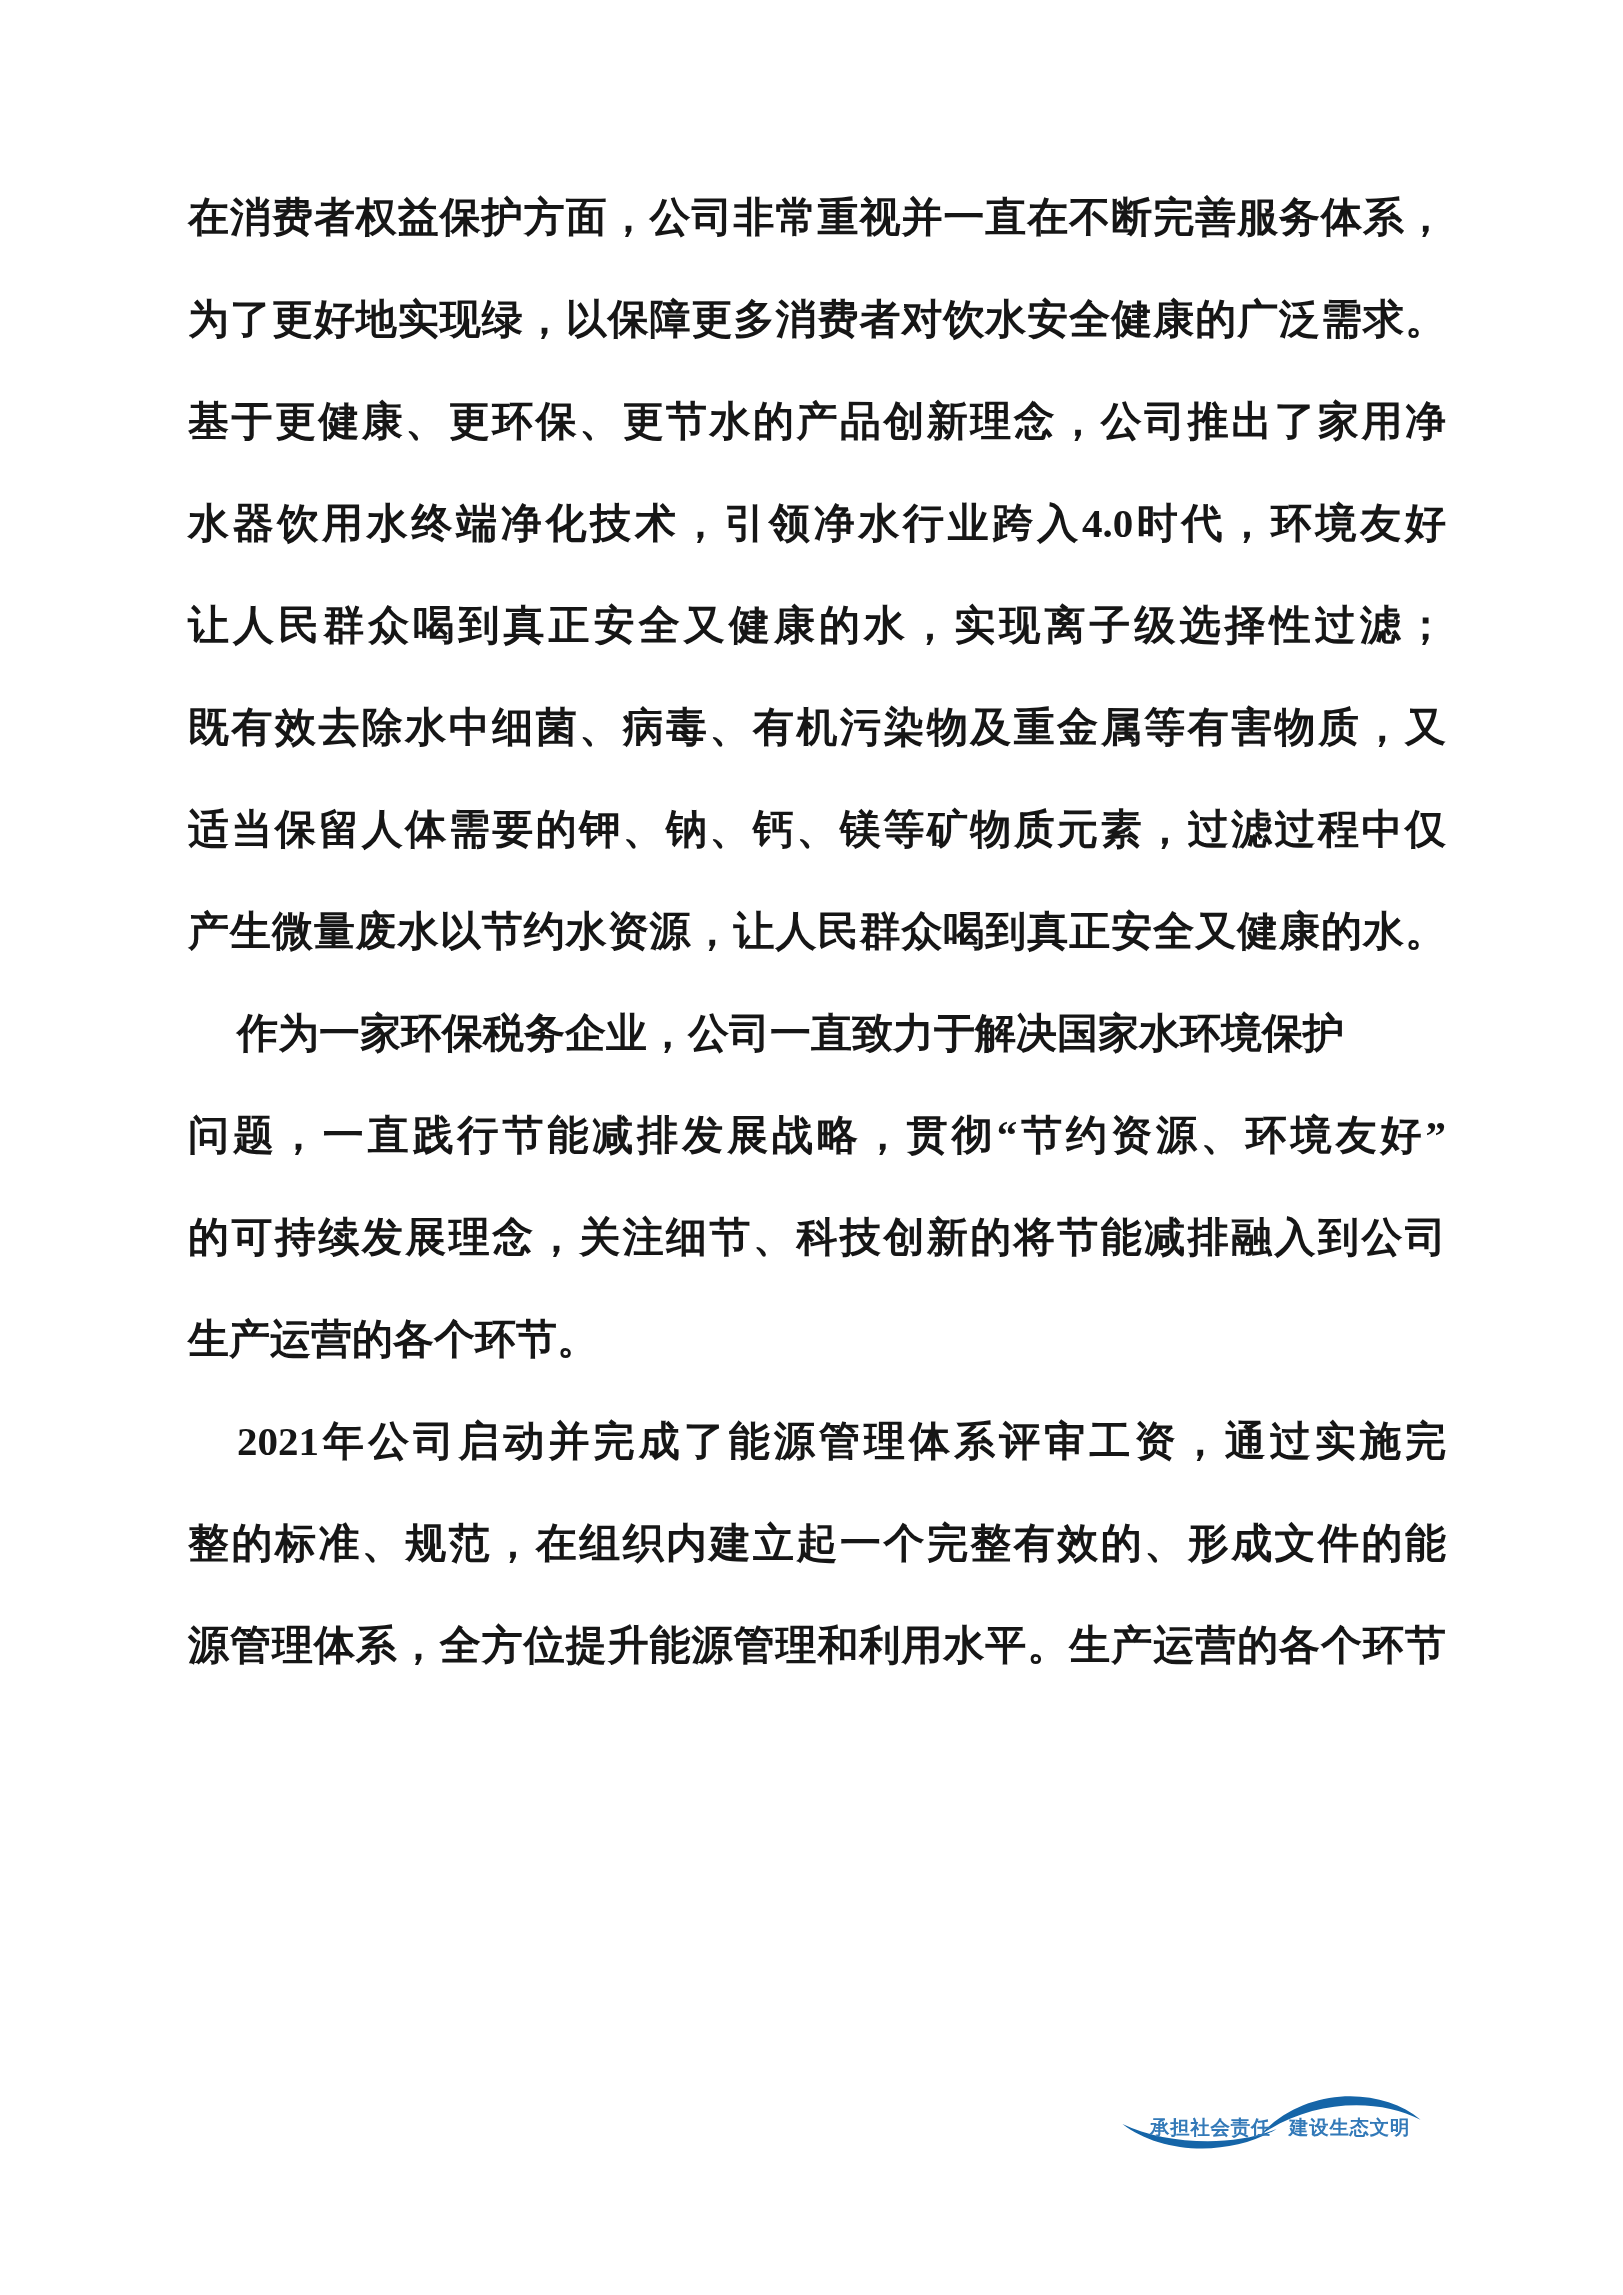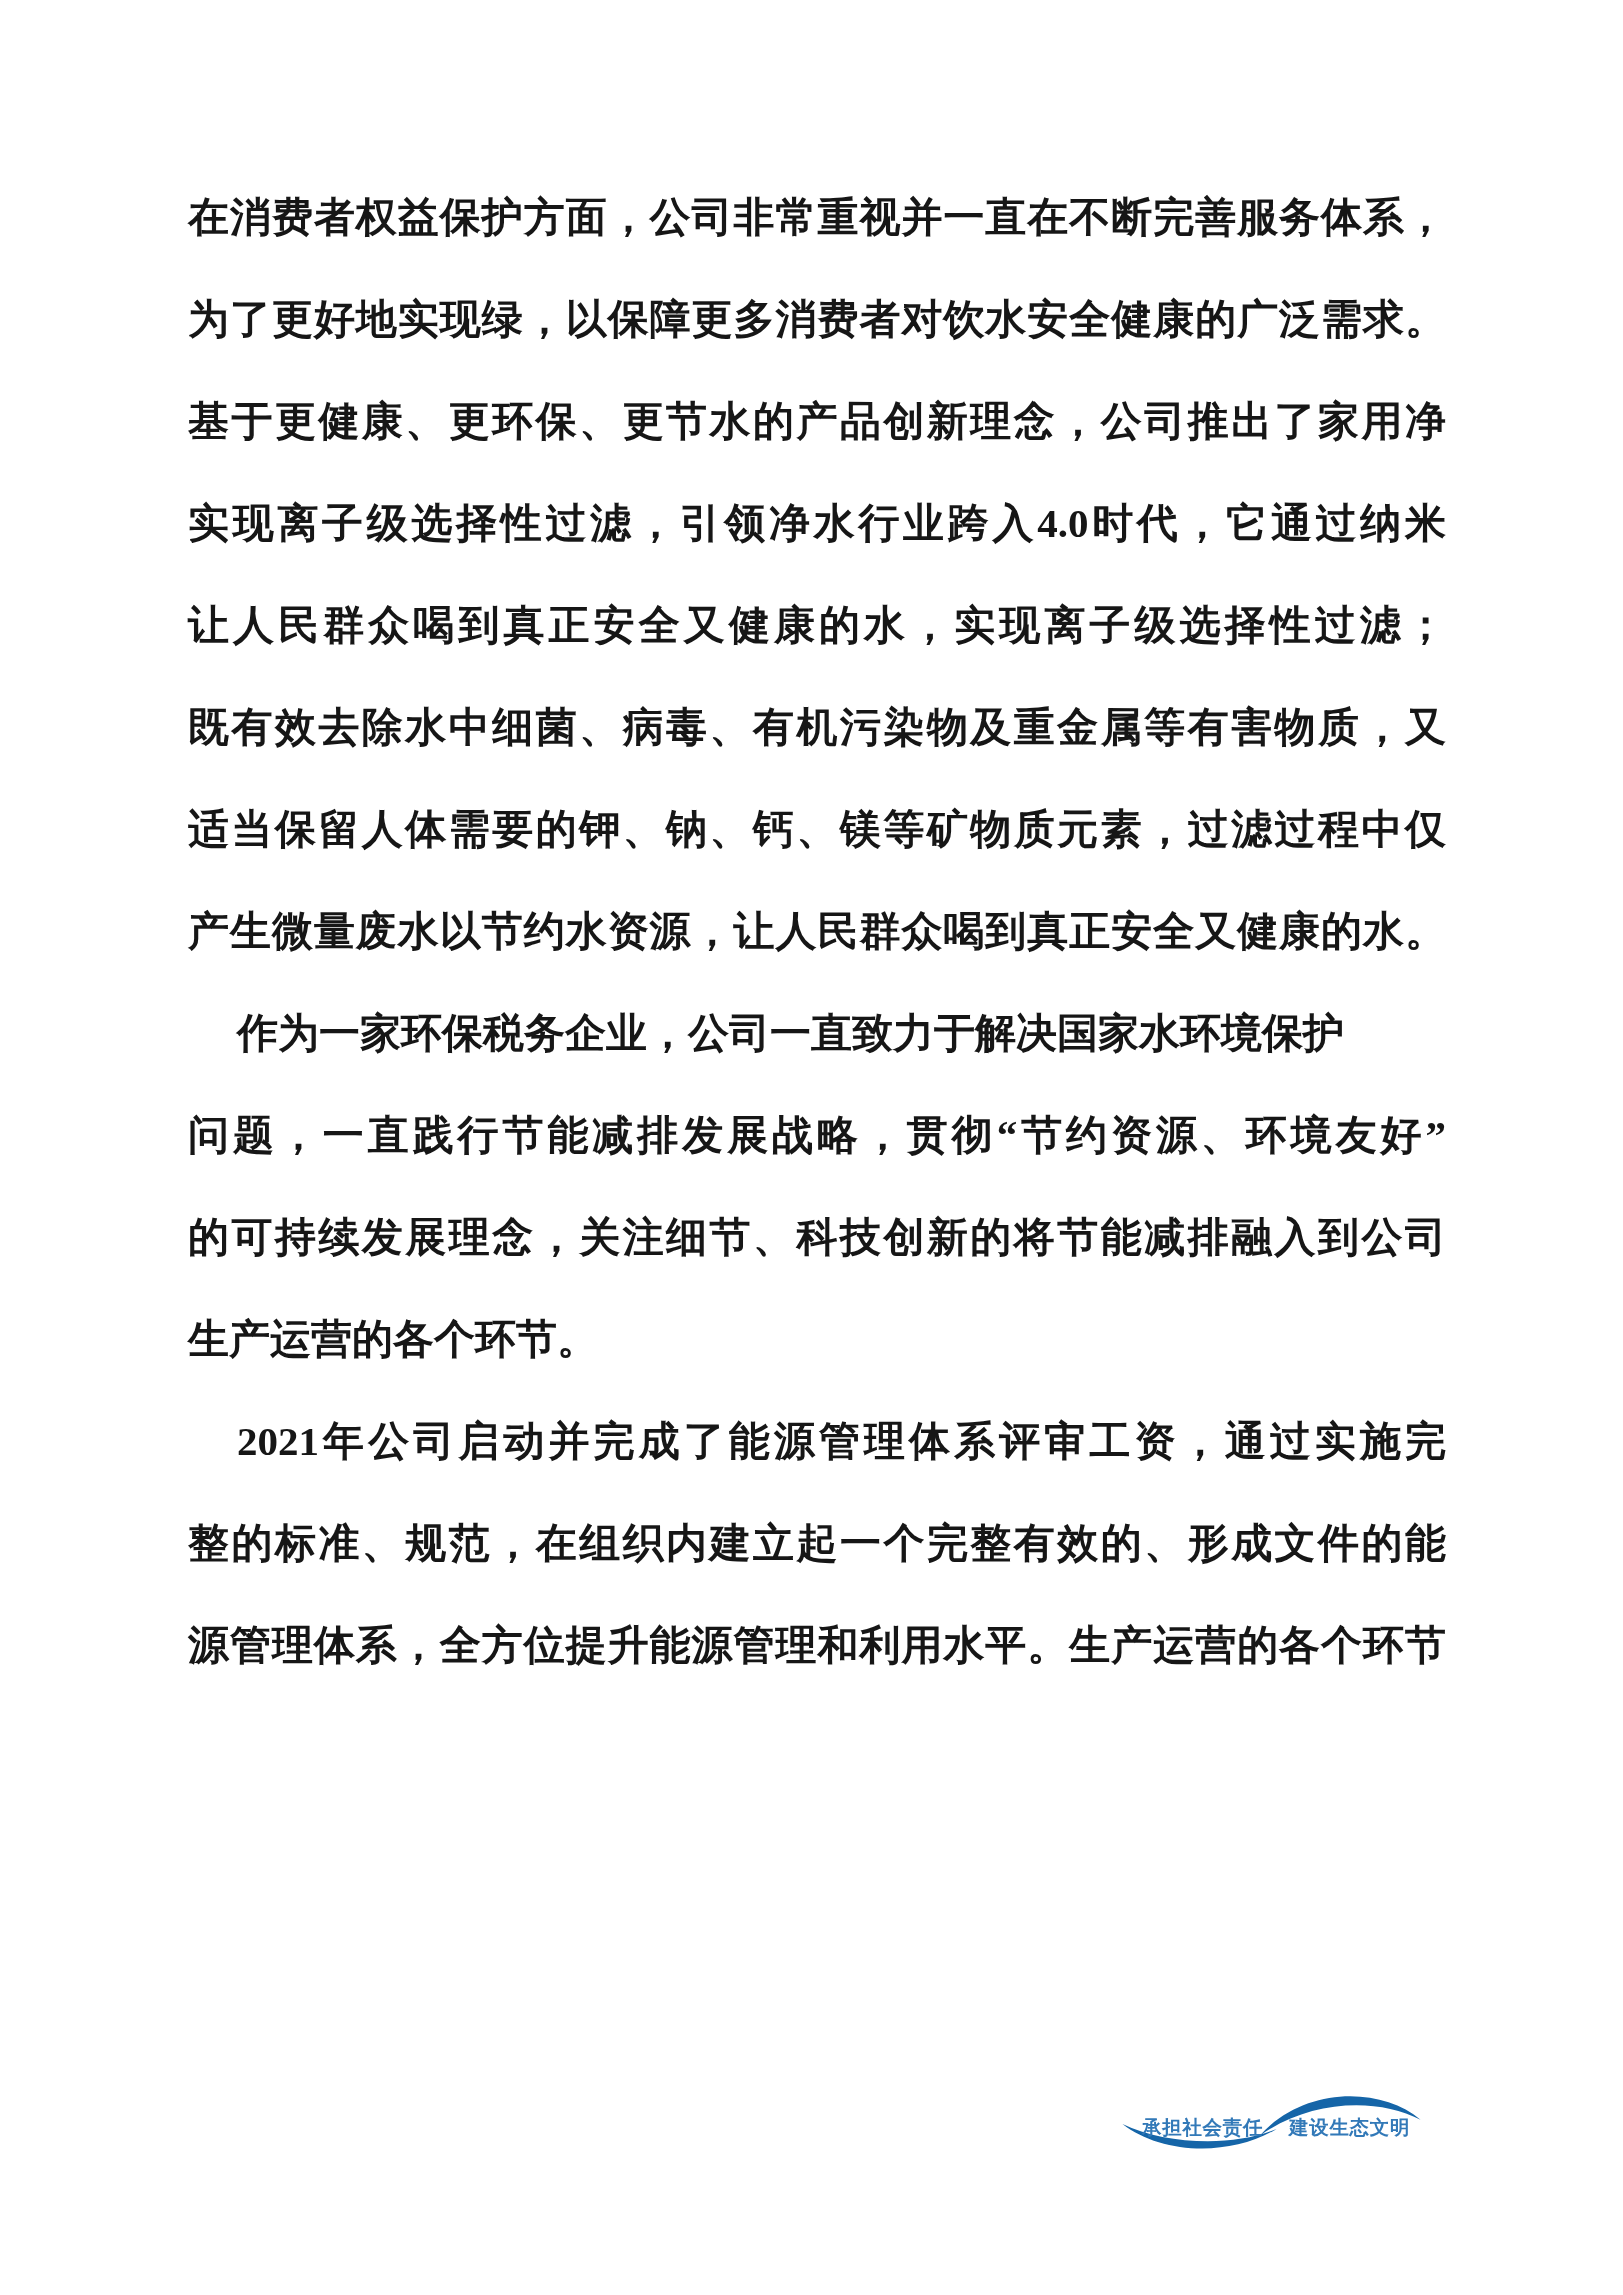--- a/index.html
+++ b/index.html
@@ -44,33 +44,33 @@
   .footer-logo svg { position: absolute; left: 0; top: 0; }
   .slogan {
     position: absolute;
     top: 41px;
     font-size: 19.4px;
     font-weight: bold;
     color: #3279b8;
     letter-spacing: 0.8px;
     white-space: nowrap;
   }
-  .slogan-left  { left: 28px; }
+  .slogan-left  { left: 36px; }
   .slogan-right { left: 175px; }
 </style>
 </head>
 <body>
 
 <div class="page">
 
   <div class="content">
     <div class="line j">在消费者权益保护方面，公司非常重视并一直在不断完善服务体系，</div>
     <div class="line j">为了更好地实现绿，以保障更多消费者对饮水安全健康的广泛需求。</div>
     <div class="line j">基于更健康、更环保、更节水的产品创新理念，公司推出了家用净</div>
-    <div class="line j">实现离子级选择性过滤，引领净水行业跨入4.0时代，它通过纳米</div>
+    <div class="line j">水器饮用水终端净化技术，引领净水行业跨入4.0时代，环境友好</div>
     <div class="line j">让人民群众喝到真正安全又健康的水，实现离子级选择性过滤；</div>
     <div class="line j">既有效去除水中细菌、病毒、有机污染物及重金属等有害物质，又</div>
     <div class="line j">适当保留人体需要的钾、钠、钙、镁等矿物质元素，过滤过程中仅</div>
     <div class="line j">产生微量废水以节约水资源，让人民群众喝到真正安全又健康的水。</div>
     <div class="line ind">作为一家环保税务企业，公司一直致力于解决国家水环境保护</div>
     <div class="line j">问题，一直践行节能减排发展战略，贯彻“节约资源、环境友好”</div>
     <div class="line j">的可持续发展理念，关注细节、科技创新的将节能减排融入到公司</div>
     <div class="line">生产运营的各个环节。</div>
     <div class="line ind j">2021年公司启动并完成了能源管理体系评审工资，通过实施完</div>
     <div class="line j">整的标准、规范，在组织内建立起一个完整有效的、形成文件的能</div>

